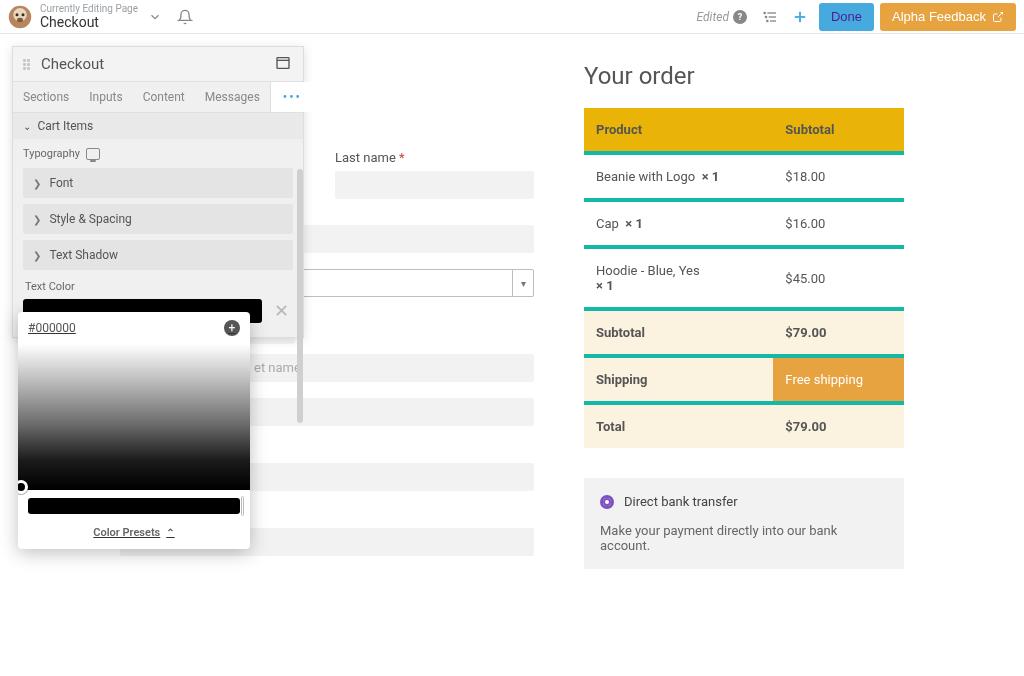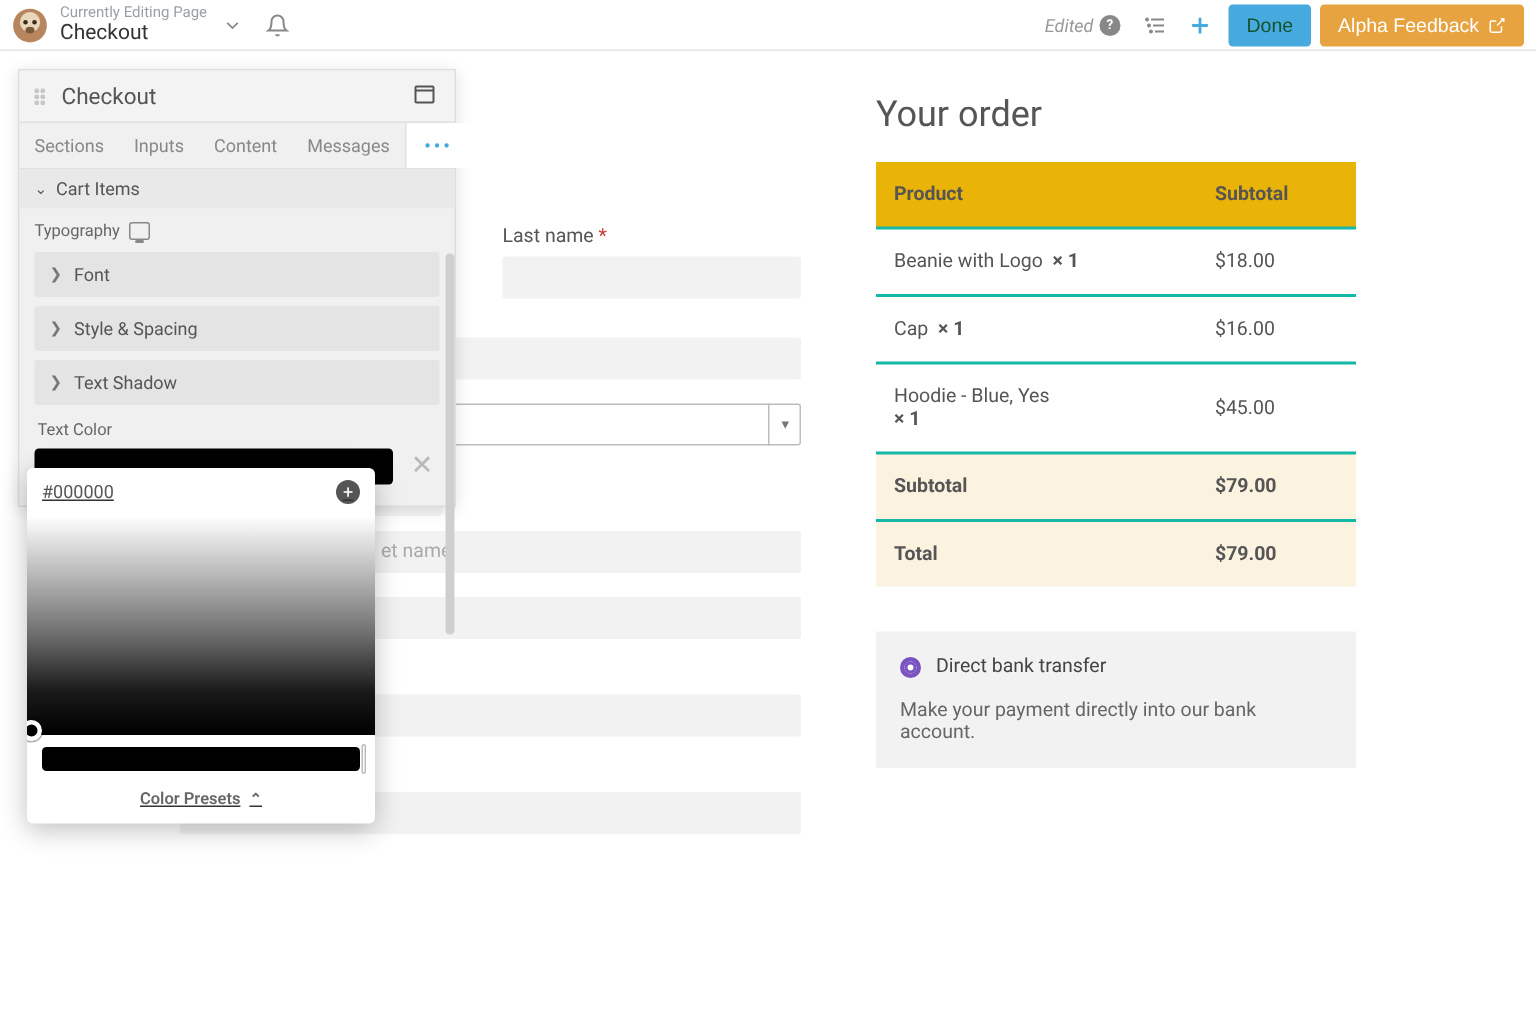--- a/index.html
+++ b/index.html
@@ -11,21 +11,21 @@
   .logo { width:24px; height:24px; position:relative; }
   .logo svg { width:24px; height:24px; display:block; }
   .page-labels { margin-left:8px; line-height:1.15; }
   .page-labels .sub { font-size:10px; color:#9aa0a5; }
   .page-labels .main { font-size:14px; color:#333; }
   .tb-icon { width:26px; height:26px; display:flex; align-items:center; justify-content:center; color:#888; margin-left:4px; cursor:pointer; }
   .tb-spacer { flex:1; }
   .edited { font-size:12px; font-style:italic; color:#999; margin-right:6px; display:flex; align-items:center; gap:4px; }
   .circle-q { width:14px; height:14px; border-radius:50%; background:#888; color:#fff; font-size:9px; font-weight:700; display:inline-flex; align-items:center; justify-content:center; font-style:normal; }
   .btn { height:28px; border-radius:3px; padding:0 12px; display:inline-flex; align-items:center; font-size:13px; cursor:pointer; border:none; }
-  .btn-done { background:#46aadf; color:#14532d; margin:8px 6px; }
+  .btn-done { background:#46aadf; color:#4c1d95; margin:8px 6px; }
   .btn-alpha { background:#e7a33f; color:#fff; }
   .btn-alpha .ext { margin-left:6px; display:inline-flex; }
   .plus-ico { color:#46aadf; }
 
   
   .sidebar {
     position:absolute; left:12px; top:46px; width:292px;
     background:#f0f0f0; border:1px solid #ddd; z-index:40;
     box-shadow: 0 2px 10px rgba(0,0,0,0.13);
   }
@@ -83,21 +83,21 @@
   .input { width:100%; height:28px; background:#f2f2f2; border:none; border-radius:2px; }
   .input.bordered { border:1px solid #bdbdbd; background:#fff; }
   .select-caret { position:absolute; right:0; top:0; width:22px; height:28px; border-left:1px solid #bdbdbd; display:flex; align-items:center; justify-content:center; color:#777; font-size:10px; }
 
   .field-block { margin-bottom:16px; }
   .placeholder-text { position:absolute; left:8px; top:6px; font-size:13px; color:#aaa; }
 
   .right-title { font-size:24px; color:#555; margin:0 0 18px 0; font-weight:400; }
   .order-table { width:100%; border-collapse:collapse; font-size:13px; }
   .order-table th { text-align:left; background:#eab308; color:#555; font-weight:700; padding:14px 12px; }
-  .order-table td { padding:14px 12px; color:#555; border-top:2px solid #14b8a6; }
+  .order-table td { padding:14px 12px; color:#555; border-top:4px solid #14b8a6; }
   .order-table tr.accent td { background:#fcf2e0; font-weight:700; }
   .order-table tr.accent-strong td:last-child { background:#e7a33f; color:#fff; font-weight:400; }
   .order-table tr.accent-strong td:first-child { background:#fcf2e0; font-weight:700; }
 
   .pay-box { margin-top:30px; background:#f2f2f2; padding:16px; font-size:13px; color:#666; }
   .pay-head { display:flex; align-items:center; gap:10px; color:#444; margin-bottom:14px; }
   .radio-on { width:14px; height:14px; border-radius:50%; border:3px solid #7a53c1; background:#fff; box-shadow:inset 0 0 0 2px #7a53c1; }
   .cancel-chip {
     background:#f4f4f4; font-size:13px; color:#666;
     padding:8px 12px; border-radius:3px; display:inline-block;
@@ -237,20 +237,24 @@
           <td>$16.00</td>
         </tr>
         <tr>
           <td><span>Hoodie - Blue, Yes</span><br><strong>× 1</strong></td>
           <td>$45.00</td>
         </tr>
         <tr class="accent">
           <td>Subtotal</td>
           <td>$79.00</td>
         </tr>
+        <tr class="accent-strong">
+          <td>Shipping</td>
+          <td>Free shipping</td>
+        </tr>
         <tr class="accent">
           <td>Total</td>
           <td>$79.00</td>
         </tr>
       </tbody>
     </table>
 
     <div class="pay-box">
       <div class="pay-head">
         <span class="radio-on"></span>

